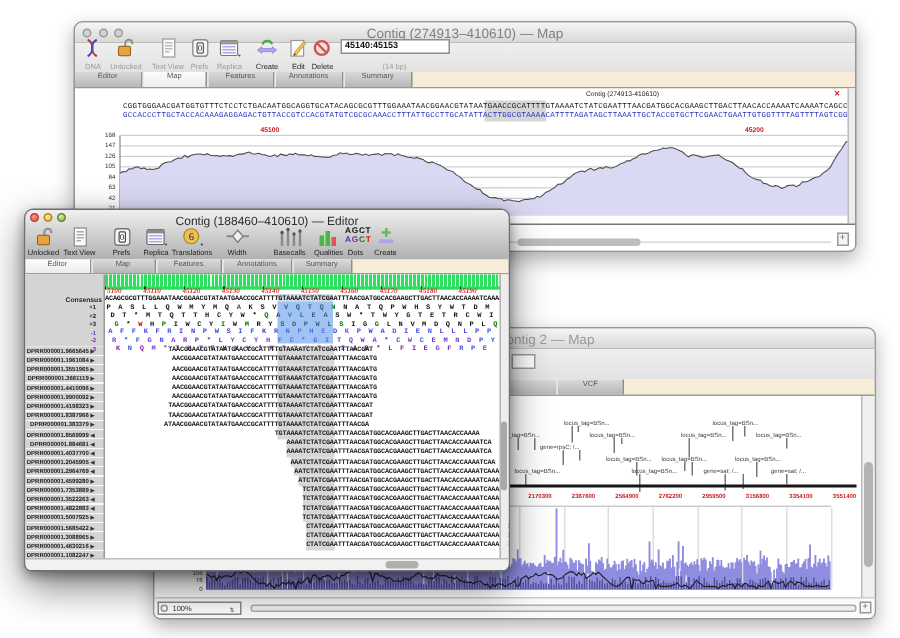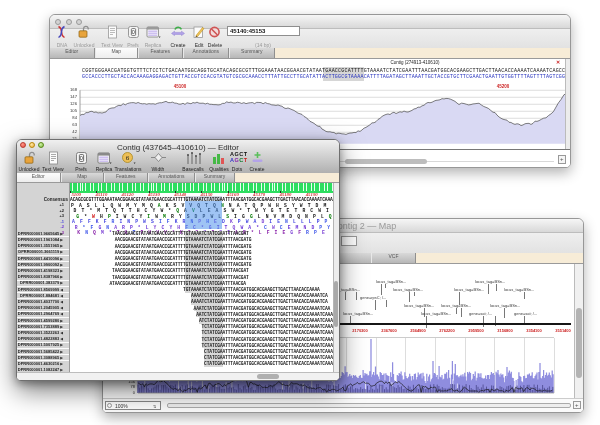--- a/index.html
+++ b/index.html
@@ -42,20 +42,21 @@
 #trl i{position:absolute;font-style:normal;font-family:"Liberation Mono",monospace;font-size:4.7px;font-weight:bold}
 .plab{position:absolute;width:12px;text-align:right;font-size:4px;font-weight:bold}
 </style></head><body>
 <div id="stage">
 
 <div id="w1" class="win">
   <div class="tbar" style="border-radius:5px 5px 0 0">
     <div class="lt" style="left:5.2px;background:#d3d3d3;border:.6px solid #9a9a9a"></div>
     <div class="lt" style="left:15.7px;background:#d3d3d3;border:.6px solid #9a9a9a"></div>
     <div class="lt" style="left:26.2px;background:#d3d3d3;border:.6px solid #9a9a9a"></div>
+    <div class="ttl">Contig (274913–410610) — Map</div>
   </div>
   <div class="tool">
 
     <div class="ic" style="left:4px;top:-4px"><svg width="15" height="14" viewBox="0 0 15 14">
             <path d="M4.5,1.5 C10.5,4.5 4.5,9 10.5,12.5" stroke="#cc3333" fill="none" stroke-width="1.4"></path>
             <path d="M10.5,1.5 C4.5,4.5 10.5,9 4.5,12.5" stroke="#4747bb" fill="none" stroke-width="1.4"></path>
           </svg></div>
     <div class="lb" style="left:2px;width:20px">DNA</div>
     <div class="ic" style="left:26px;top:-4px"><svg width="15" height="14" viewBox="0 0 15 14">
             <path d="M7.5,6 V3.6 A2.4,2.4 0 0 1 12.2,3.2 V4.5" stroke="#8e8e8e" fill="none" stroke-width="1.3"></path>
@@ -258,21 +259,21 @@
     <div style="position:absolute;left:64px;bottom:4px;width:404px;height:5.5px;background:#eee;border:1px solid #aaa;border-radius:2px"></div>
     <div style="position:absolute;right:2px;bottom:3px;width:8.5px;height:8.5px;border:1px solid #999;background:#f5f5f5;font-size:6px;line-height:6.5px;text-align:center;color:#555">+</div>
   </div>
 </div>
 
 <div id="ed" class="win">
   <div class="hdr">
     <div class="lt" style="left:3.2px;top:2.2px;background:radial-gradient(circle at 35% 30%,#ff9a8a,#e74c42);border:.6px solid #b83b32"></div>
     <div class="lt" style="left:12.2px;top:2.2px;background:radial-gradient(circle at 35% 30%,#ffe9a8,#eeb03f);border:.6px solid #b8860b"></div>
     <div class="lt" style="left:21.2px;top:2.2px;background:radial-gradient(circle at 35% 30%,#d4f4a8,#7cb843);border:.6px solid #5a8a1a"></div>
-    <div class="ttl">Contig (437645–410610) — Editor</div>
+    <div class="ttl">Contig (188460–410610) — Editor</div>
 
     <div class="ic" style="left:5px;top:11px"><svg width="15" height="14" viewBox="0 0 15 14">
             <path d="M7.5,6 V3.6 A2.4,2.4 0 0 1 12.2,3.2 V4.5" stroke="#8e8e8e" fill="none" stroke-width="1.3"></path>
             <rect x="3" y="5.8" width="8" height="6.4" rx="1" fill="#e8a43c" stroke="#8a6010" stroke-width=".7"></rect>
           </svg></div>
     <div class="lb" style="left:1px;top:26px;width:22px">Unlocked</div>
     <div class="ic" style="left:29px;top:11px"><svg width="15" height="14" viewBox="0 0 15 14">
             <rect x="3.5" y="1" width="8" height="12" fill="#fbfbfb" stroke="#888" stroke-width=".8"></rect>
             <rect x="5" y="3" width="5" height="1" fill="#aaa"></rect>
             <rect x="5" y="5" width="5" height="1" fill="#aaa"></rect>

